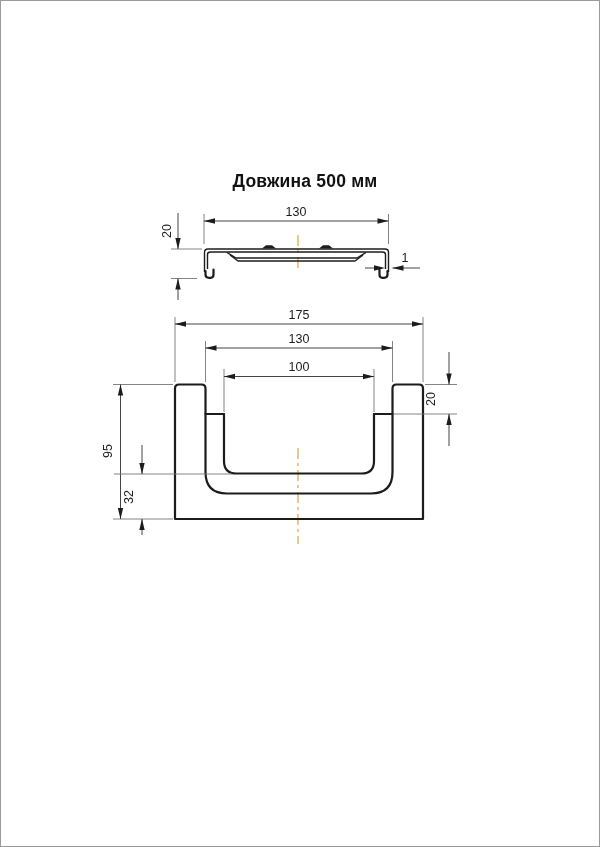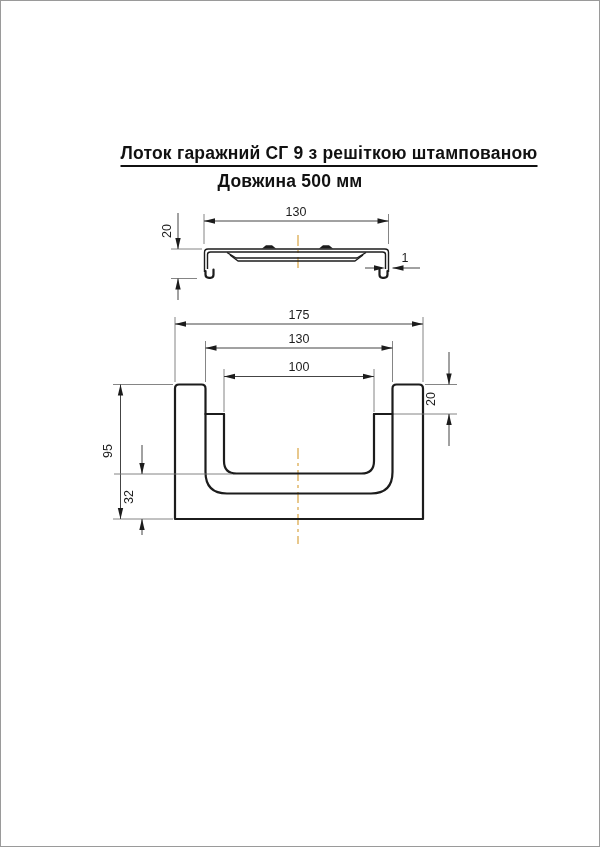--- a/index.html
+++ b/index.html
@@ -15,42 +15,41 @@
   .title-line1{
     position:absolute;top:142px;left:328px;
     transform:translateX(-50%);
     font-size:17.5px;font-weight:bold;color:#111;
     white-space:nowrap;
     border-bottom:2px solid #111;
     padding-bottom:1px;
     letter-spacing:.2px;
   }
   .title-line2{
-    position:absolute;top:170px;left:289px;
+    position:absolute;top:170px;left:304px;
     transform:translateX(-50%);
     font-size:17.5px;font-weight:bold;color:#111;
     white-space:nowrap;
     letter-spacing:.2px;
   }
   svg{position:absolute;top:0;left:0;}
   .contour{stroke:#1c1c1c;stroke-width:2.2;fill:none;stroke-linejoin:round;stroke-linecap:round;}
   .contour-thin{stroke:#1c1c1c;stroke-width:1.4;fill:none;stroke-linejoin:round;}
   .ext{stroke:#777;stroke-width:0.9;fill:none;}
   .dimline{stroke:#444;stroke-width:1;fill:none;}
   .arrow{fill:#1c1c1c;}
   .dimtext{font-family:"Liberation Sans",sans-serif;font-size:12.5px;fill:#1c1c1c;}
   .centerline{stroke:#d9a441;stroke-width:1.2;fill:none;stroke-dasharray:11 4 3 4;}
   .bump{fill:#1c1c1c;stroke:none;}
 </style>
 </head>
 <body>
 
 <div class="page">
 
-  <div class="title-line1">Лоток гаражний СГ 9 з решіткою штампованою</div>
   <div class="title-line2">Довжина 500 мм</div>
 
   <svg width="600" height="847" viewBox="0 0 600 847">
     <defs>
       <polygon id="ah" points="0,0 -11,-2.7 -11,2.7"></polygon>
     </defs>
 
     <g>
 
       <line class="centerline" x1="297" y1="234" x2="297" y2="268"></line>

